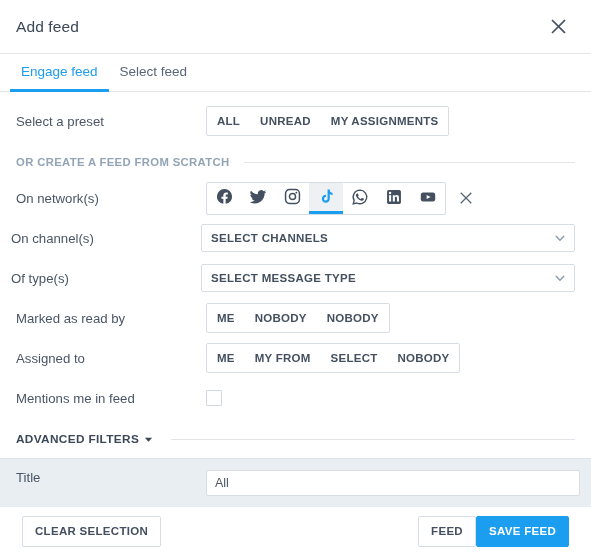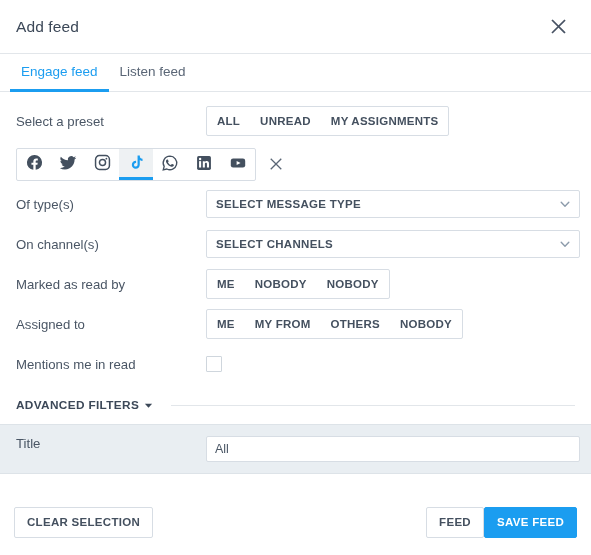--- a/index.html
+++ b/index.html
@@ -82,20 +82,21 @@
     flex: 1;
     overflow: hidden;
     position: relative;
   }
 
   .row {
     display: flex;
     align-items: center;
     padding: 0 16px;
     min-height: 40px;
+    justify-content: flex-end;
   }
   .row-label {
     width: 190px;
     min-width: 190px;
     font-size: 13.2px;
     color: #4a5665;
     padding-right: 8px;
   }
   .row-control {
     flex: 1;
@@ -263,22 +264,22 @@
     color: #4a5665;
     font-family: "Liberation Sans", sans-serif;
     outline: none;
   }
 
   
   .dlg-footer {
     height: 48px;
     min-height: 48px;
     display: flex;
-    align-items: flex-start;
-    padding: 0 14px;
+    align-items: center;
+    padding: 0 22px;
     background: #fff;
   }
   .btn {
     font-family: "Liberation Sans", sans-serif;
     font-size: 11.5px;
     font-weight: bold;
     letter-spacing: .3px;
     border-radius: 2px;
     cursor: pointer;
     padding: 8px 12px;
@@ -309,39 +310,44 @@
         <path d="M1.6 1.6 L13.4 13.4 M13.4 1.6 L1.6 13.4" stroke="#475263" stroke-width="1.7" stroke-linecap="square" fill="none"></path>
       </svg>
     </div>
   </div>
 
   <div class="tabs">
     <div class="tab active">
       <span>Engage feed</span>
     </div>
     <div class="tab">
-      <span>Listen feed</span>
+      <span>Select feed</span>
     </div>
   </div>
 
   <div class="dlg-body">
 
     <div class="row row-preset">
       <div class="row-label">Select a preset</div>
       <div class="row-control">
         <div class="seg-group">
           <button class="seg-btn">ALL</button>
           <button class="seg-btn">UNREAD</button>
           <button class="seg-btn">MY ASSIGNMENTS</button>
         </div>
       </div>
     </div>
 
+    <div class="scratch">
+      <div class="scratch-text">OR CREATE A FEED FROM SCRATCH</div>
+      <div class="scratch-line"></div>
+    </div>
 
     <div class="row">
+      <div class="row-label">On network(s)</div>
       <div class="row-control">
         <div class="net-box">
 
           <div class="net-item">
             <span>
               <svg width="17" height="17" viewBox="0 0 24 24" aria-hidden="true">
                 <path fill="currentColor" d="M12 1.5A10.5 10.5 0 0 0 10.36 22.4v-7.27H7.7v-2.63h2.66v-2c0-2.63 1.57-4.08 3.96-4.08 1.15 0 2.35.2 2.35.2v2.58h-1.32c-1.3 0-1.71.81-1.71 1.64v1.66h2.91l-.47 2.63h-2.44v7.27A10.5 10.5 0 0 0 12 1.5z"></path>
               </svg>
             </span>
           </div>
@@ -399,77 +405,77 @@
                 <path fill="#ffffff" d="M10.2 9.3l5.2 2.7-5.2 2.7z"></path>
               </svg>
             </span>
           </div>
 
         </div>
         <div class="net-clear">
           <svg width="12" height="12" viewBox="0 0 12 12" aria-hidden="true">
             <path d="M1.2 1.2 L10.8 10.8 M10.8 1.2 L1.2 10.8" stroke="#5a6676" stroke-width="1.3" stroke-linecap="square" fill="none"></path>
           </svg>
+        </div>
+      </div>
+    </div>
+
+    <div class="row">
+      <div class="row-label">On channel(s)</div>
+      <div class="row-control">
+        <div class="select">
+          <span class="select-value">SELECT CHANNELS</span>
+          <span class="select-caret">
+            <svg width="12" height="12" viewBox="0 0 12 12" aria-hidden="true">
+              <path d="M2.2 4.3 L6 8.2 L9.8 4.3" fill="none" stroke="#8c9bab" stroke-width="1.4" stroke-linecap="round" stroke-linejoin="round"></path>
+            </svg>
+          </span>
         </div>
       </div>
     </div>
 
     <div class="row">
       <div class="row-label">Of type(s)</div>
       <div class="row-control">
         <div class="select">
           <span class="select-value">SELECT MESSAGE TYPE</span>
           <span class="select-caret">
             <svg width="12" height="12" viewBox="0 0 12 12" aria-hidden="true">
               <path d="M2.2 4.3 L6 8.2 L9.8 4.3" fill="none" stroke="#8c9bab" stroke-width="1.4" stroke-linecap="round" stroke-linejoin="round"></path>
             </svg>
           </span>
         </div>
       </div>
     </div>
 
     <div class="row">
-      <div class="row-label">On channel(s)</div>
-      <div class="row-control">
-        <div class="select">
-          <span class="select-value">SELECT CHANNELS</span>
-          <span class="select-caret">
-            <svg width="12" height="12" viewBox="0 0 12 12" aria-hidden="true">
-              <path d="M2.2 4.3 L6 8.2 L9.8 4.3" fill="none" stroke="#8c9bab" stroke-width="1.4" stroke-linecap="round" stroke-linejoin="round"></path>
-            </svg>
-          </span>
-        </div>
-      </div>
-    </div>
-
-    <div class="row">
       <div class="row-label">Marked as read by</div>
       <div class="row-control">
         <div class="seg-group">
           <button class="seg-btn">ME</button>
           <button class="seg-btn">NOBODY</button>
           <button class="seg-btn">NOBODY</button>
         </div>
       </div>
     </div>
 
     <div class="row">
       <div class="row-label">Assigned to</div>
       <div class="row-control">
         <div class="seg-group">
           <button class="seg-btn">ME</button>
           <button class="seg-btn">MY FROM</button>
-          <button class="seg-btn">OTHERS</button>
+          <button class="seg-btn">SELECT</button>
           <button class="seg-btn">NOBODY</button>
         </div>
       </div>
     </div>
 
     <div class="row">
-      <div class="row-label">Mentions me in read</div>
+      <div class="row-label">Mentions me in feed</div>
       <div class="row-control">
         <div class="checkbox"></div>
       </div>
     </div>
 
     <div class="adv">
       <div class="adv-text">
         <span>ADVANCED FILTERS</span>
         <span class="adv-caret">
           <svg width="9" height="9" viewBox="0 0 10 10" aria-hidden="true">

